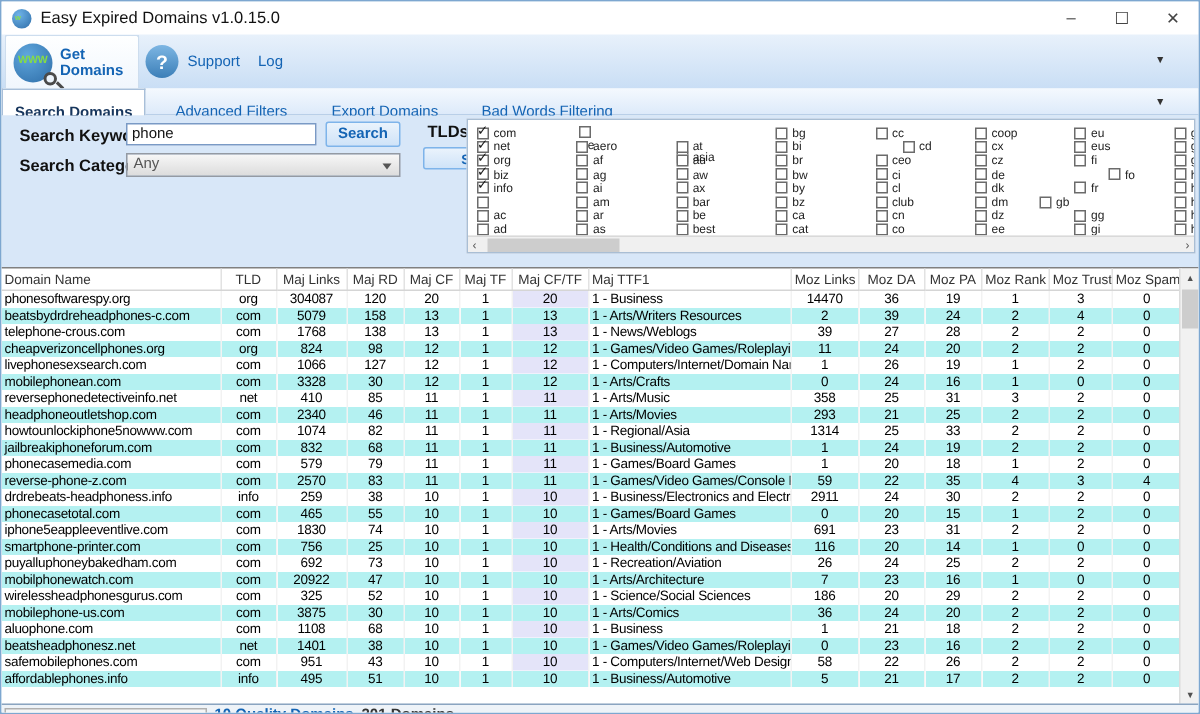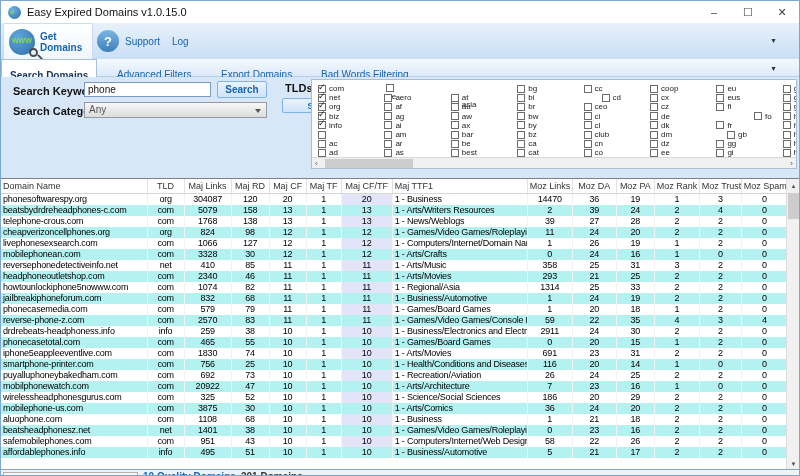--- a/index.html
+++ b/index.html
@@ -360,29 +360,29 @@
             <span class="lbl">eu</span>
           </div>
           <div class="tld-item" style="left: 404.4px; top: 13.2px;">
             <span class="cbx"></span>
             <span class="lbl">eus</span>
           </div>
           <div class="tld-item" style="left: 404.4px; top: 22.4px;">
             <span class="cbx"></span>
             <span class="lbl">fi</span>
           </div>
-          <div class="tld-item" style="left: 396px; top: 31.6px; padding-left: 46px;">
+          <div class="tld-item" style="left: 381px; top: 31.6px; padding-left: 46px;">
             <span class="cbx"></span>
             <span class="lbl">fo</span>
           </div>
           <div class="tld-item" style="left: 404.4px; top: 40.8px;">
             <span class="cbx"></span>
             <span class="lbl">fr</span>
           </div>
-          <div class="tld-item" style="left: 415px; top: 50px;">
+          <div class="tld-item" style="left: 381px; top: 50px;">
             <span class="cbx"></span>
             <span class="lbl">gb</span>
           </div>
           <div class="tld-item" style="left: 404.4px; top: 59.2px;">
             <span class="cbx"></span>
             <span class="lbl">gg</span>
           </div>
           <div class="tld-item" style="left: 404.4px; top: 68.4px;">
             <span class="cbx"></span>
             <span class="lbl">gi</span>

